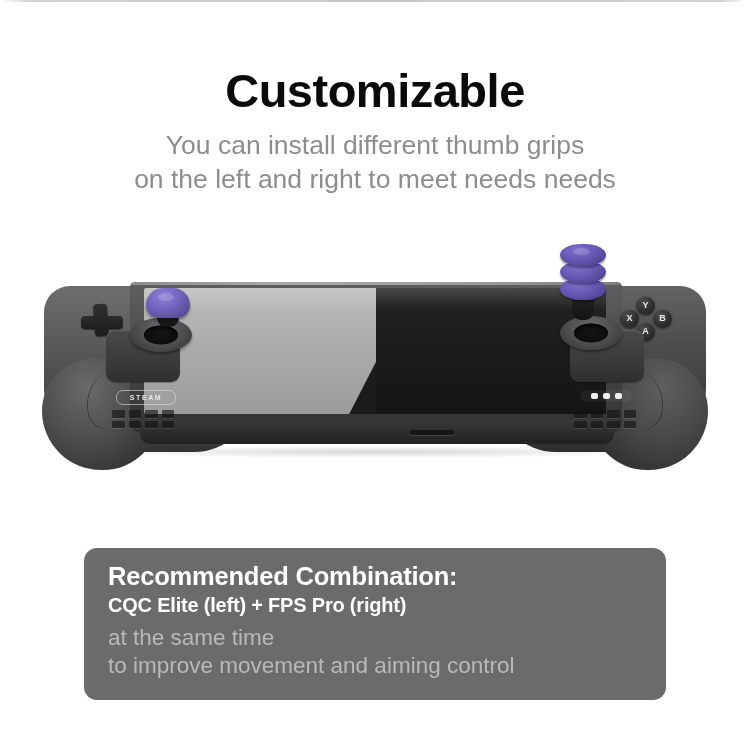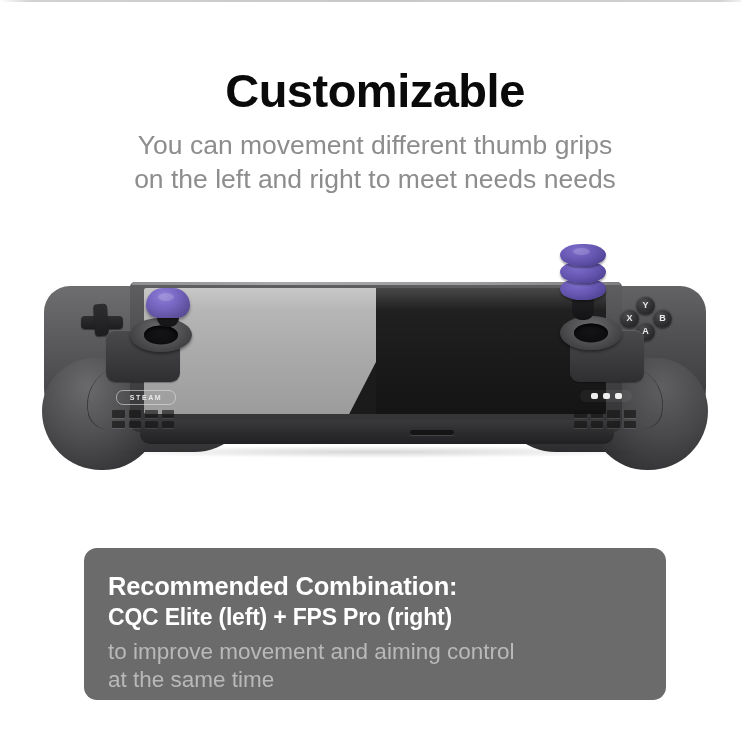--- a/index.html
+++ b/index.html
@@ -367,31 +367,31 @@
   }
 
   
   .rec-panel {
     position: absolute;
     left: 84px; top: 548px;
     width: 582px; height: 152px;
     background: #6b6b6b;
     border-radius: 13px;
     box-sizing: border-box;
-    padding: 23px 0 0 24px;
+    padding: 13px 0 0 24px;
   }
   .rec-title {
     font-size: 25.5px;
     font-weight: bold;
     color: #ffffff;
     line-height: 1.2;
     letter-spacing: -0.2px;
   }
   .rec-combo {
-    font-size: 23px;
+    font-size: 20px;
     font-weight: bold;
     color: #ffffff;
     line-height: 1.22;
     margin-top: 1px;
     letter-spacing: -0.2px;
   }
   .rec-note {
     font-size: 22.5px;
     color: #b9b9b9;
     line-height: 1.24;
@@ -403,21 +403,21 @@
 </head>
 <body>
 
 <div id="page">
 
   <div class="top-rule"></div>
 
   <div class="head-block">
     <div class="headline">Customizable</div>
     <div class="subline">
-      <span class="ln">You can movement different thumb grips</span>
+      <span class="ln">You can install different thumb grips</span>
       <span class="ln">on the left and right to meet needs needs</span>
     </div>
   </div>
 
   <div class="stage">
     <div class="shell">
 
       <div class="wing-l"></div>
       <div class="wing-r"></div>
 
@@ -499,18 +499,18 @@
       </div>
 
     </div>
     <div class="floor-shadow"></div>
   </div>
 
   <div class="rec-panel">
     <div class="rec-title">Recommended Combination:</div>
     <div class="rec-combo">CQC Elite (left) + FPS Pro (right)</div>
     <div class="rec-note">
+      <span class="ln">at the same time</span>
       <span class="ln">to improve movement and aiming control</span>
-      <span class="ln">at the same time</span>
     </div>
   </div>
 
 </div>
 
 </body></html>

